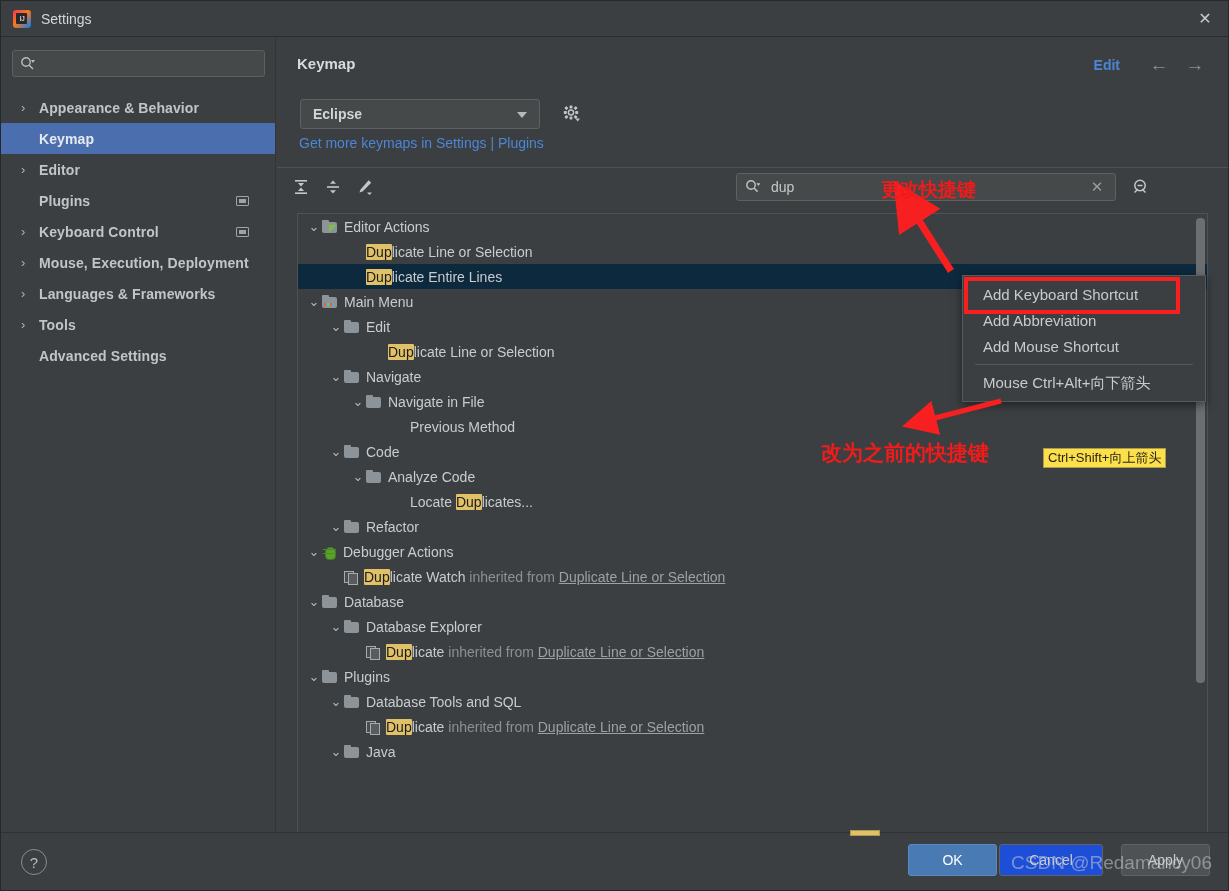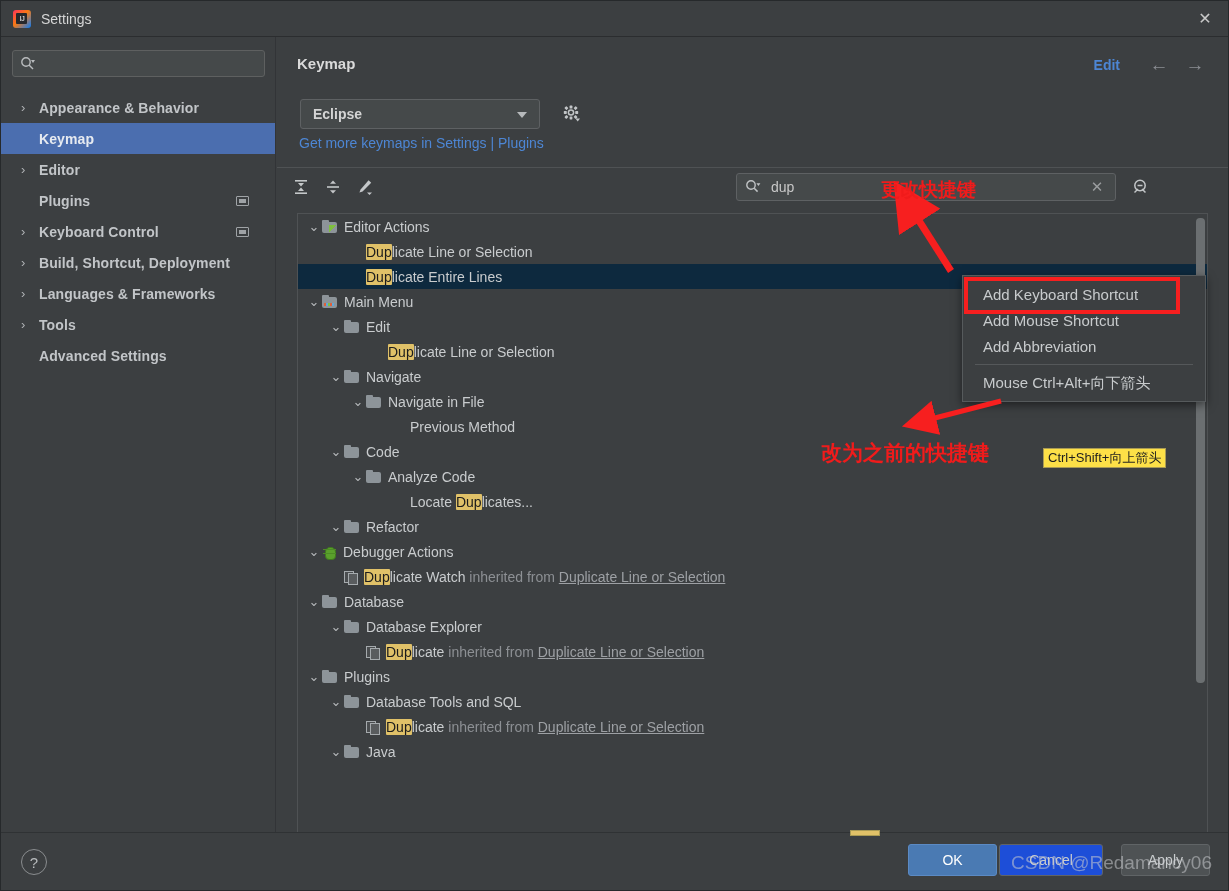--- a/index.html
+++ b/index.html
@@ -330,21 +330,21 @@
           <span class="side-label nochev">Plugins</span>
           <span class="side-badge"></span>
         </div>
         <div class="side-item">
           <span class="chev">›</span>
           <span class="side-label">Keyboard Control</span>
           <span class="side-badge"></span>
         </div>
         <div class="side-item">
           <span class="chev">›</span>
-          <span class="side-label">Build, Shortcut, Deployment</span>
+          <span class="side-label">Mouse, Execution, Deployment</span>
         </div>
         <div class="side-item">
           <span class="chev">›</span>
           <span class="side-label">Languages &amp; Frameworks</span>
         </div>
         <div class="side-item">
           <span class="chev">›</span>
           <span class="side-label">Tools</span>
         </div>
         <div class="side-item">
@@ -615,22 +615,22 @@
       <marker id="ah" markerWidth="7" markerHeight="7" refX="1" refY="3.5" orient="auto">
         <polygon points="0,0 7,3.5 0,7" fill="#f71f1f"></polygon>
       </marker>
     </defs>
     <line x1="950" y1="270" x2="915" y2="215" stroke="#f71f1f" stroke-width="7" marker-end="url(#ah)"></line>
     <line x1="1000" y1="400" x2="930" y2="418" stroke="#f71f1f" stroke-width="5" marker-end="url(#ah)"></line>
   </svg>
 
   <div class="ctx-menu" id="ctx-menu">
       <div class="ctx-item">Add Keyboard Shortcut</div>
+      <div class="ctx-item">Add Abbreviation</div>
       <div class="ctx-item">Add Mouse Shortcut</div>
-      <div class="ctx-item">Add Abbreviation</div>
       <div class="ctx-sep"></div>
       <div class="ctx-item">Mouse Ctrl+Alt+向下箭头</div>
     </div>
   <div class="redbox"></div>
 
   <div class="anno anno-1">更改快捷键</div>
   <div class="anno anno-2">改为之前的快捷键</div>
 
   <div class="bottombar">
     <div class="help-btn">?</div>

